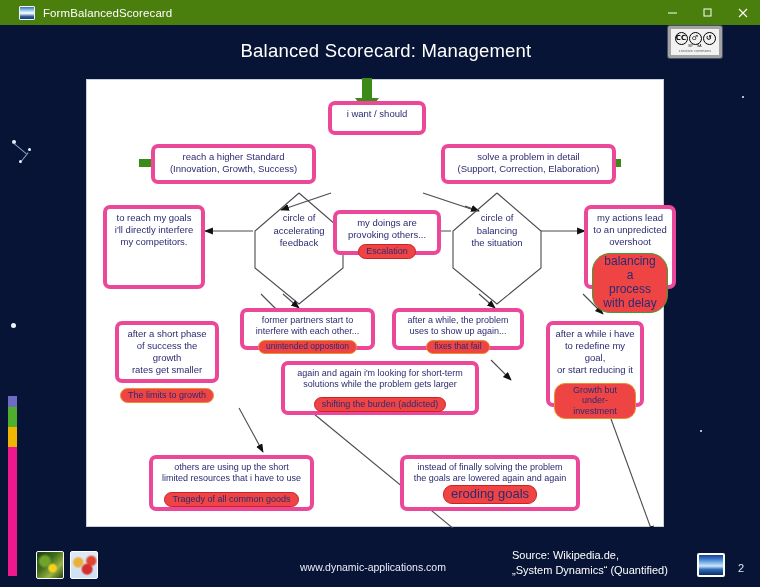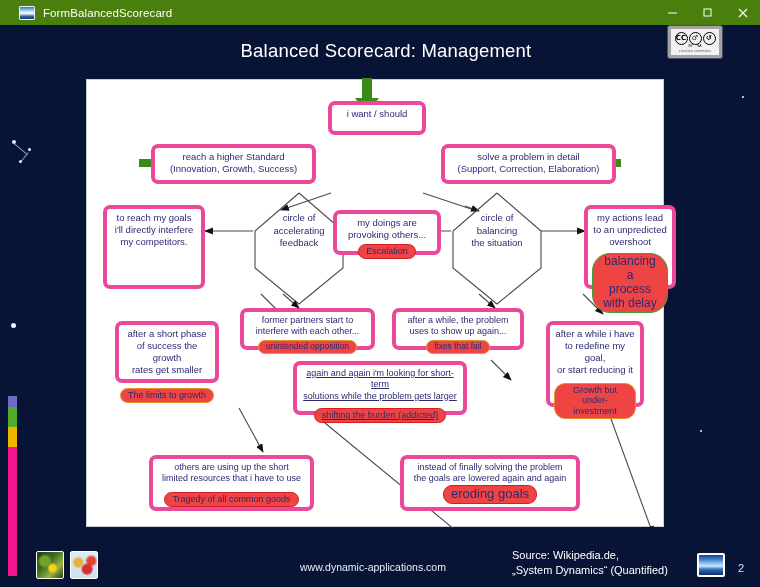--- a/index.html
+++ b/index.html
@@ -289,21 +289,21 @@
       <div class="tag orange" style="font-size:8.5px; margin-top:2px;">fixes that fail</div>
     </div>
 
     <div class="node" style="left:28px; top:241px; width:104px; height:62px; font-size:9.5px;">
       <div class="txt">after a short phase
 of success the growth
 rates get smaller</div>
       <div class="tag orange" style="font-size:9px; margin-top:12px;">The limits to growth</div>
     </div>
 
-    <div class="node" style="left:206px; top:281px; width:174px; height:54px; font-size:9px;text-decoration:underline;">
+    <div class="node" style="left:194px; top:281px; width:198px; height:54px; font-size:9px;">
       <div class="txt">again and again i'm looking for short-term
 solutions while the problem gets larger</div>
       <div class="tag" style="font-size:9px; margin-top:6px;">shifting the burden (addicted)</div>
     </div>
 
     <div class="node" style="left:459px; top:241px; width:98px; height:86px; font-size:9.5px;">
       <div class="txt">after a while i have
 to redefine my goal,
 or start reducing it</div>
       <div class="tag orange" style="font-size:9px; white-space:pre-line; text-align:center; border-radius:11px; margin-top:7px;">Growth but

